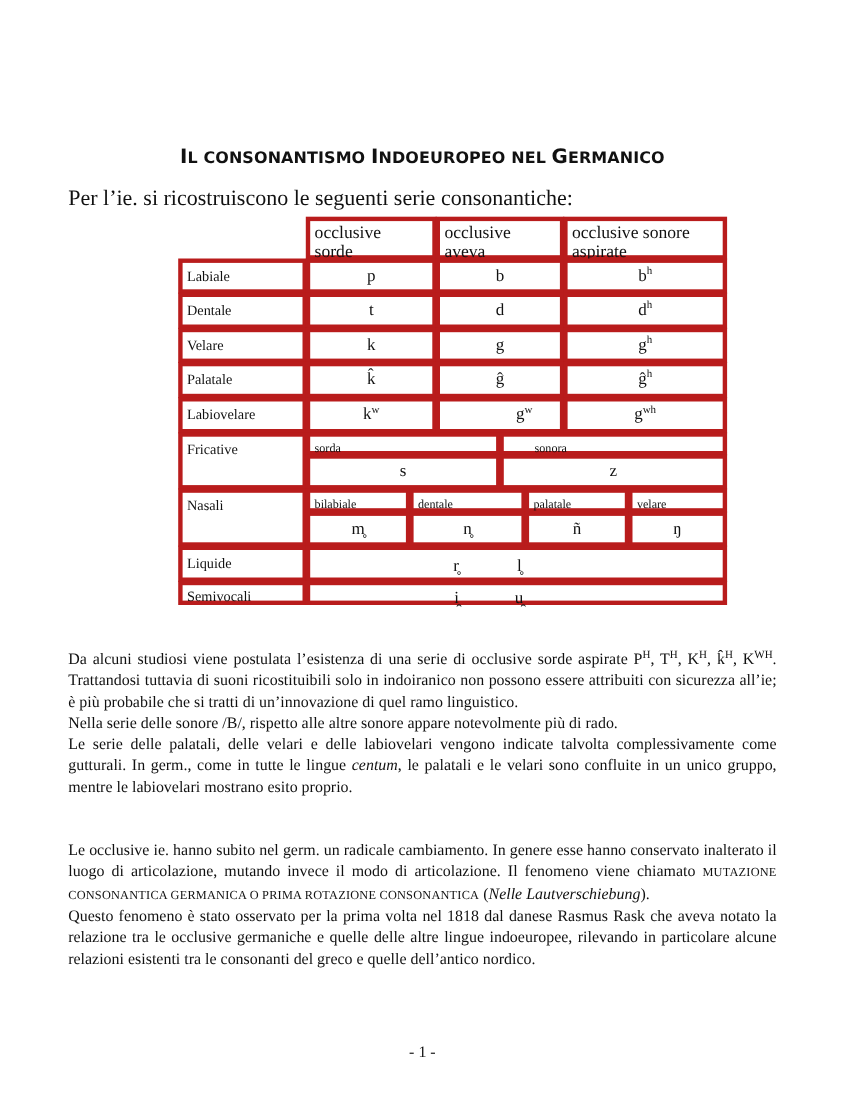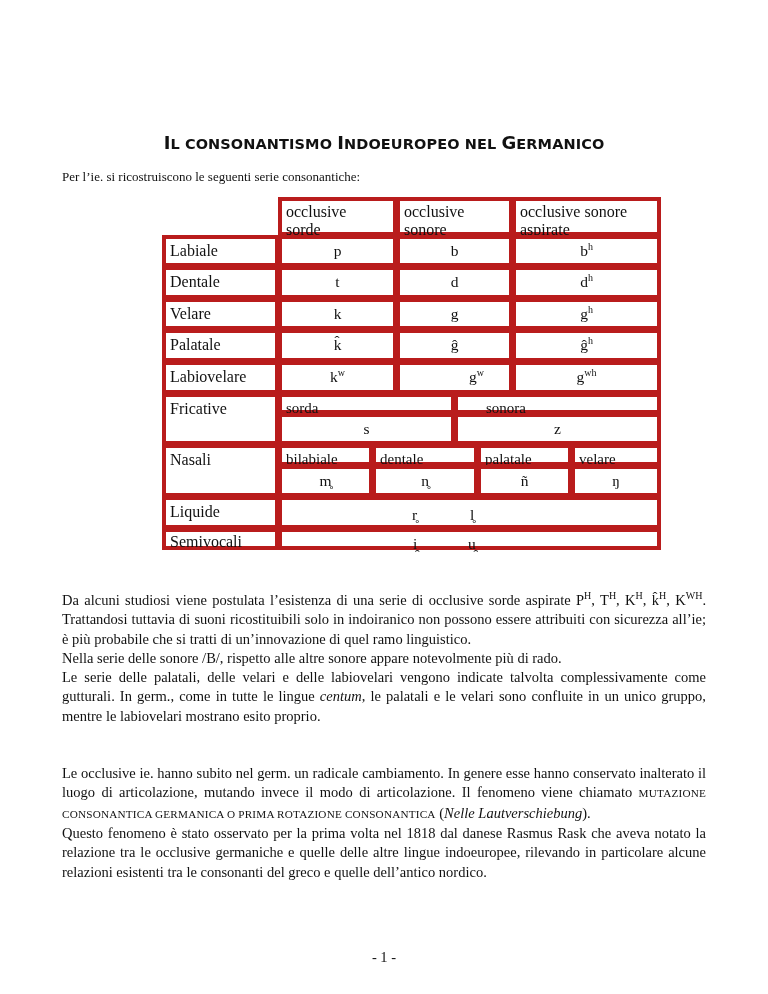--- a/index.html
+++ b/index.html
@@ -5,31 +5,31 @@
   html, body { margin: 0; padding: 0; background: #ffffff; }
   body { width: 768px; height: 994px; position: relative; overflow: hidden;
          font-family: "Liberation Serif", serif; color: #111; }
   .page { position: absolute; left: 0; top: 4px; width: 760px; height: 994px; margin-top: 20px; }
 
   .title { position: absolute; top: 108px; left: 0; width: 768px; text-align: center;
            font-family: "DejaVu Sans", sans-serif; font-weight: bold; font-size: 14.5px;
            letter-spacing: 0.1px; color: #111; }
   .title .big { font-size: 18px; }
 
-  .intro { position: absolute; top: 145px; left: 62px; font-size: 13px; }
+  .intro { position: absolute; top: 145px; left: 62px; font-size: 20px; }
 
   
   .ctable { position: absolute; left: 0; top: 0; }
   .cell { position: absolute; box-sizing: border-box; font-size: 15px; line-height: 18px; }
   .b { border: 4px solid #b91c1c; }
   .hdr { font-size: 16px; line-height: 18px; padding: 2px 4px; }
-  .rowlbl { font-size: 16px; padding: 3px 4px; font-family: Liberation Serif, serif; }
+  .rowlbl { font-size: 13px; padding: 3px 4px; font-family: Liberation Serif, serif; }
   .sym { text-align: center; font-size: 15.5px; padding-top: 3px; }
   sup { font-size: 10px; line-height: 0; vertical-align: 6px; }
-  .sub { font-size: 15px; padding: 2px 4px; }
+  .sub { font-size: 11px; padding: 2px 4px; }
 
   .paras { position: absolute; left: 62px; width: 644px; top: 567px; font-size: 14.5px;
            line-height: 19.3px; text-align: justify; }
   .paras p { margin: 0; }
   .sc { font-size: 11.2px; letter-spacing: 0.2px; }
   .gap { height: 38px; }
   .pagenum { position: absolute; top: 925px; left: 0; width: 768px; text-align: center; font-size: 14.5px; }
 </style>
 </head>
 <body>
@@ -43,21 +43,21 @@
   <div class="intro">Per l’ie. si ricostruiscono le seguenti serie consonantiche:</div>
 
   <div class="ctable">
 
     <div class="cell b hdr" style="left:278px;top:173px;width:119px;height:39px;">
       <div>occlusive</div>
       <div>sorde</div>
     </div>
     <div class="cell b hdr" style="left:396px;top:173px;width:117px;height:39px;">
       <div>occlusive</div>
-      <div>sonore</div>
+      <div>aveva</div>
     </div>
     <div class="cell b hdr" style="left:512px;top:173px;width:149px;height:39px;">
       <div>occlusive sonore</div>
       <div>aspirate</div>
     </div>
 
     <div class="cell b rowlbl" style="left:162px;top:211px;width:117px;height:32px;">Labiale</div>
     <div class="cell b sym" style="left:278px;top:211px;width:119px;height:32px;"><span>p</span><sup></sup></div>
     <div class="cell b sym" style="left:396px;top:211px;width:117px;height:32px;"><span>b</span><sup></sup></div>
     <div class="cell b sym" style="left:512px;top:211px;width:149px;height:32px;"><span>b</span><sup>h</sup></div>

